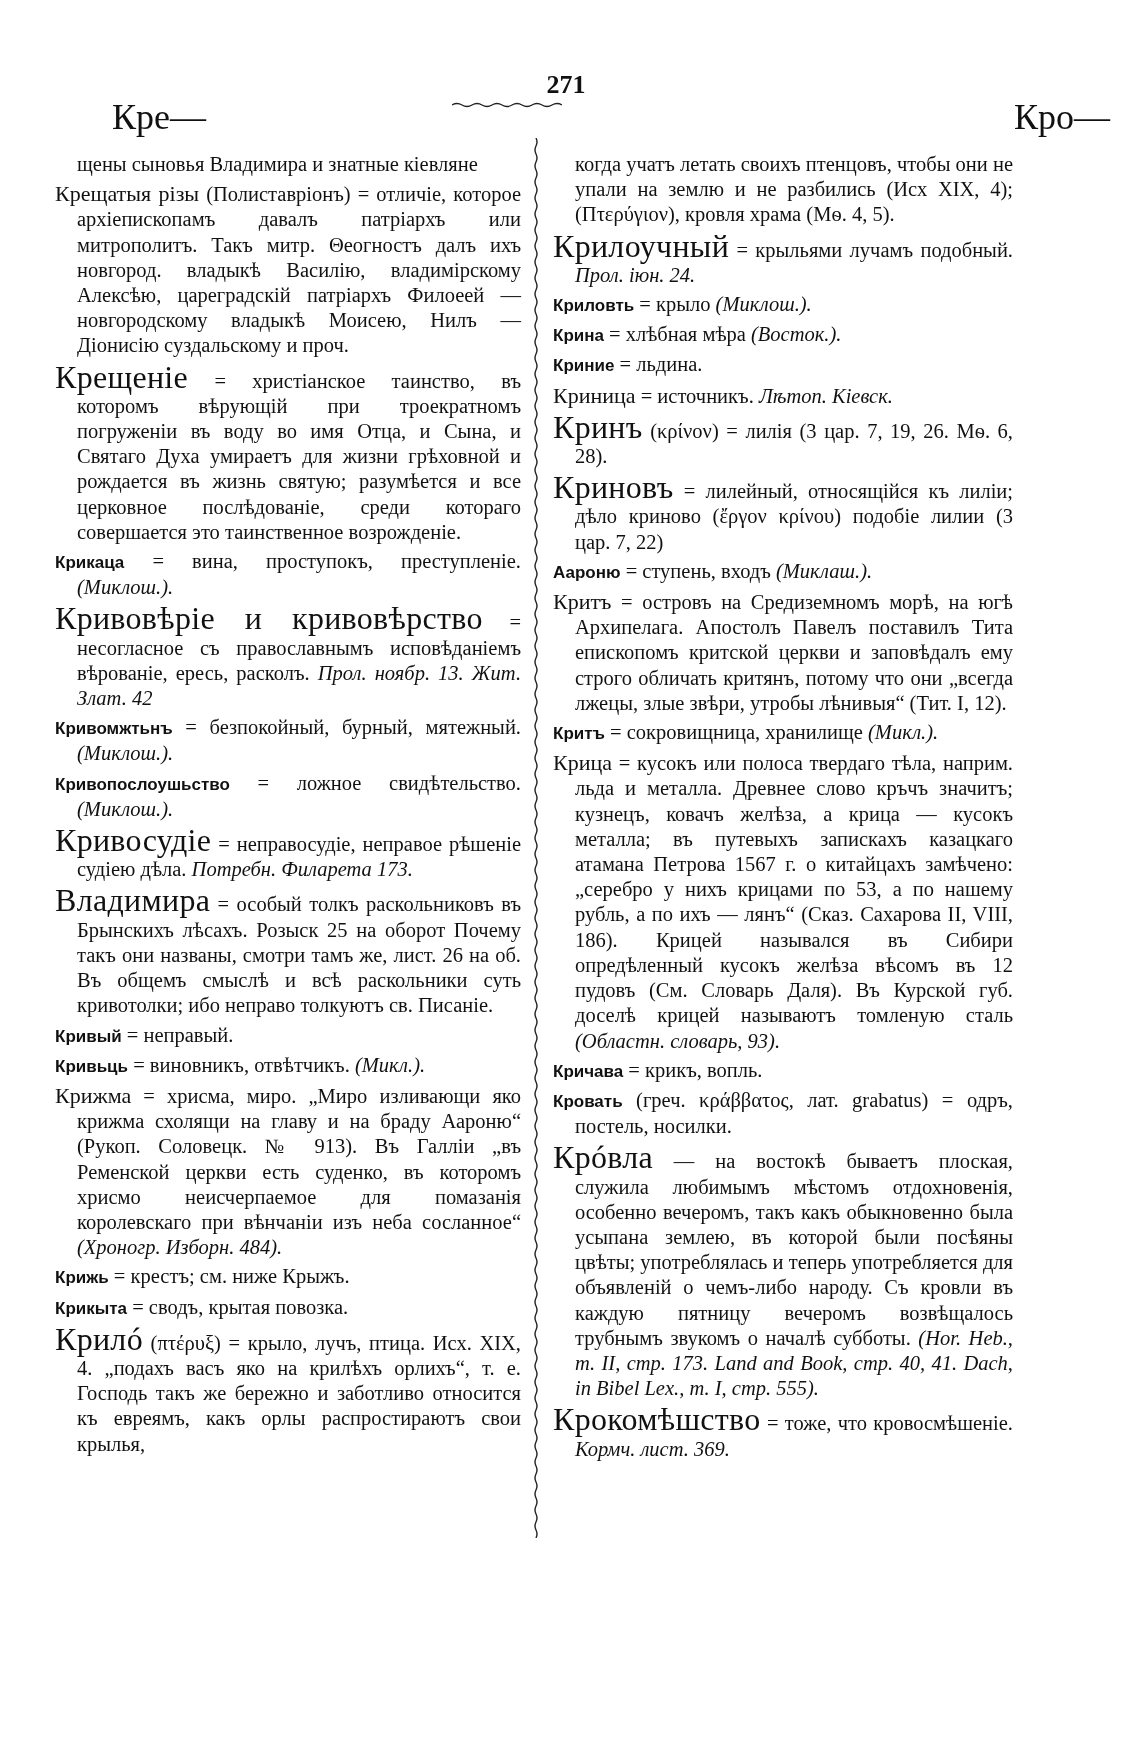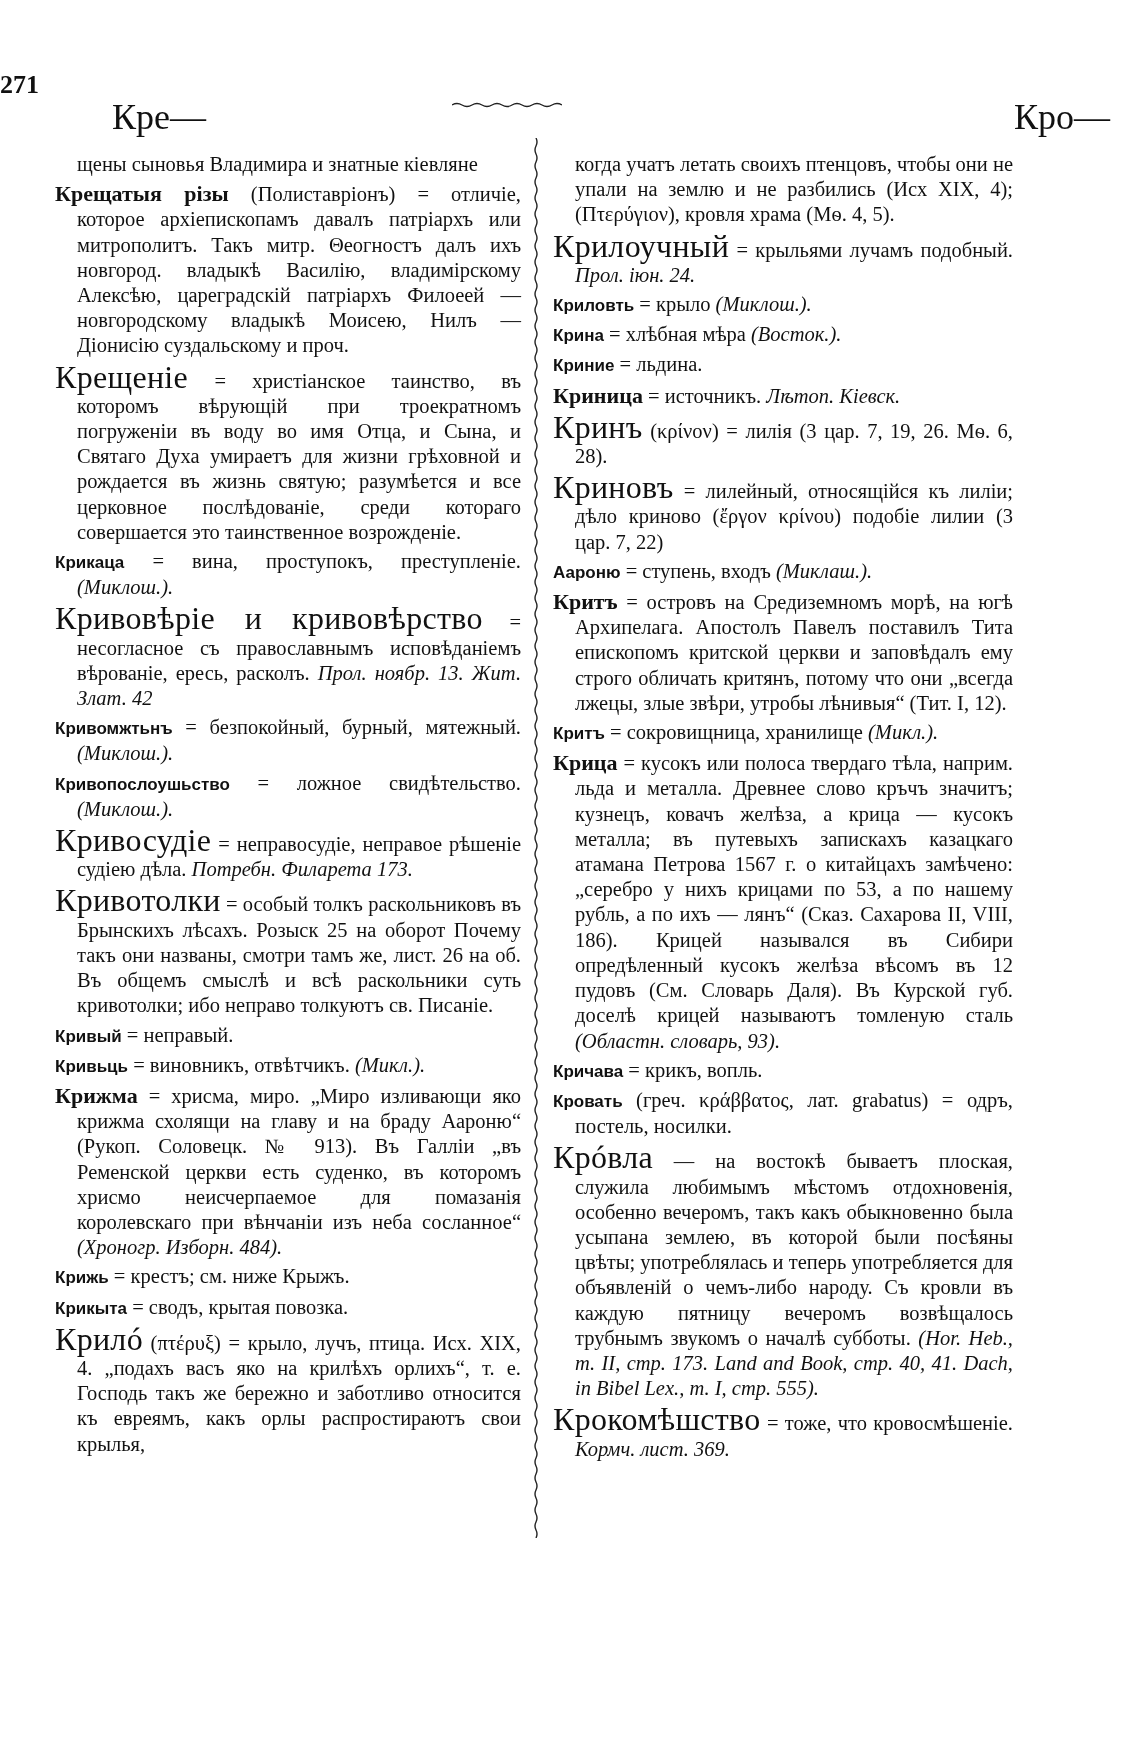--- a/index.html
+++ b/index.html
@@ -1,21 +1,21 @@
 <!DOCTYPE html>
 <html><head>
 <meta charset="utf-8">
 <style>
   html, body { margin: 0; padding: 0; background: #ffffff; }
   body {
     width: 1132px; height: 1755px; position: relative; overflow: hidden;
     font-family: "DejaVu Serif", serif; color: #111;
   }
   .page-number {
-    position: absolute; left: 0; width: 1132px; top: 70px; 
+    position: absolute; left: 0; width: 1132px; top: 70px; text-align: center;
     font-family: "Liberation Serif", serif; font-weight: bold; font-size: 26px;
   }
   .page-rule {
     position: absolute; left: 452px; top: 102px; width: 110px; height: 6px;
   }
   .running-head {
     position: absolute; top: 96px; font-family: "Liberation Serif", serif; font-size: 36px;
   }
   .running-head.left { left: 112px; }
   .running-head.right { left: 1014px; }
@@ -24,21 +24,21 @@
   }
   .column {
     position: absolute; top: 152px; font-family: "Liberation Serif", serif;
     font-size: 20.5px; line-height: 25.2px; text-align: justify;
   }
   .column.left { left: 55px; width: 466px; }
   .column.right { left: 553px; width: 460px; }
   .entry { margin: 0 0 4px 0; padding-left: 22px; text-indent: -22px; }
   .entry.cont { padding-left: 22px; text-indent: 0; }
   .entry.big { margin-top: 6px; }
-  .hw { font-weight: bold; }
+  .hw { font-weight: normal; }
   .hw.slav { font-weight: normal; font-size: 32px; letter-spacing: 0.3px; }
   .hw.small { font-size: 17px; font-family: "Liberation Sans", sans-serif; font-weight: bold; }
   .hw.bold { font-size: 22px; }
   .src { font-style: italic; }
   .def { }
 </style>
 </head>
 <body>
 
 <div class="page-number">271</div>
@@ -54,21 +54,21 @@
 
 <div class="column left" id="col-left">
     <p class="entry cont"><span class="def">щены сыновья Владимира и знатные кiевляне</span></p>
     <p class="entry"><span class="hw bold">Крещатыя рiзы</span><span class="def"> (Полиставрiонъ) = отличiе, которое архiепископамъ давалъ патрiархъ или митрополитъ. Такъ митр. Θеогностъ далъ ихъ новгород. владыкѣ Василiю, владимiрскому Алексѣю, цареградскiй патрiархъ Филоеей — новгородскому владыкѣ Моисею, Нилъ — Дiонисiю суздальскому и проч.</span></p>
     <p class="entry big"><span class="hw slav">Крещенiе</span><span class="def"> = христiанское таинство, въ которомъ вѣрующiй при троекратномъ погруженiи въ воду во имя Отца, и Сына, и Святаго Духа умираетъ для жизни грѣховной и рождается въ жизнь святую; разумѣется и все церковное послѣдованiе, среди котораго совершается это таинственное возрожденiе.</span></p>
     <p class="entry"><span class="hw small">Крикаца</span><span class="def"> = вина, проступокъ, преступленiе. </span><span class="src">(Миклош.).</span></p>
     <p class="entry big"><span class="hw slav">Кривовѣрiе и кривовѣрство</span><span class="def"> = несогласное съ православнымъ исповѣданiемъ вѣрованiе, ересь, расколъ. </span><span class="src">Прол. ноябр. 13. Жит. Злат. 42</span></p>
     <p class="entry"><span class="hw small">Кривомжтьнъ</span><span class="def"> = безпокойный, бурный, мятежный. </span><span class="src">(Миклош.).</span></p>
     <p class="entry"><span class="hw small">Кривопослоушьство</span><span class="def"> = ложное свидѣтельство. </span><span class="src">(Миклош.).</span></p>
     <p class="entry big"><span class="hw slav">Кривосудiе</span><span class="def"> = неправосудiе, неправое рѣшенiе судiею дѣла. </span><span class="src">Потребн. Филарета 173.</span></p>
-    <p class="entry big"><span class="hw slav">Кривотолки</span><span class="def"> = особый толкъ раскольниковъ въ Брынскихъ лѣсахъ. Розыск 25 на оборот Почему такъ они названы, смотри тамъ же, лист. 26 на об. Въ общемъ смыслѣ и всѣ раскольники суть кривотолки; ибо неправо толкуютъ св. Писанiе.</span></p>
+    <p class="entry big"><span class="hw slav">Владимира</span><span class="def"> = особый толкъ раскольниковъ въ Брынскихъ лѣсахъ. Розыск 25 на оборот Почему такъ они названы, смотри тамъ же, лист. 26 на об. Въ общемъ смыслѣ и всѣ раскольники суть кривотолки; ибо неправо толкуютъ св. Писанiе.</span></p>
     <p class="entry"><span class="hw small">Кривый</span><span class="def"> = неправый.</span></p>
     <p class="entry"><span class="hw small">Кривьць</span><span class="def"> = виновникъ, отвѣтчикъ. </span><span class="src">(Микл.).</span></p>
     <p class="entry"><span class="hw bold">Крижма</span><span class="def"> = хрисма, миро. „Миро изливающи яко крижма схолящи на главу и на браду Аароню“ (Рукоп. Соловецк. № 913). Въ Галлiи „въ Ременской церкви есть суденко, въ которомъ хрисмо неисчерпаемое для помазанiя королевскаго при вѣнчанiи изъ неба сосланное“ </span><span class="src">(Хроногр. Изборн. 484).</span></p>
     <p class="entry"><span class="hw small">Крижь</span><span class="def"> = крестъ; см. ниже Крыжъ.</span></p>
     <p class="entry"><span class="hw small">Крикыта</span><span class="def"> = сводъ, крытая повозка.</span></p>
     <p class="entry big"><span class="hw slav">Крилó</span><span class="def"> (πτέρυξ) = крыло, лучъ, птица. Исх. XIX, 4. „подахъ васъ яко на крилѣхъ орлихъ“, т. е. Господь такъ же бережно и заботливо относится къ евреямъ, какъ орлы распростираютъ свои крылья,</span></p>
   </div>
 <div class="column right" id="col-right">
     <p class="entry cont"><span class="def">когда учатъ летать своихъ птенцовъ, чтобы они не упали на землю и не разбились (Исх XIX, 4); (Πτερύγιον), кровля храма (Мѳ. 4, 5).</span></p>
     <p class="entry big"><span class="hw slav">Крилоучный</span><span class="def"> = крыльями лучамъ подобный. </span><span class="src">Прол. iюн. 24.</span></p>

